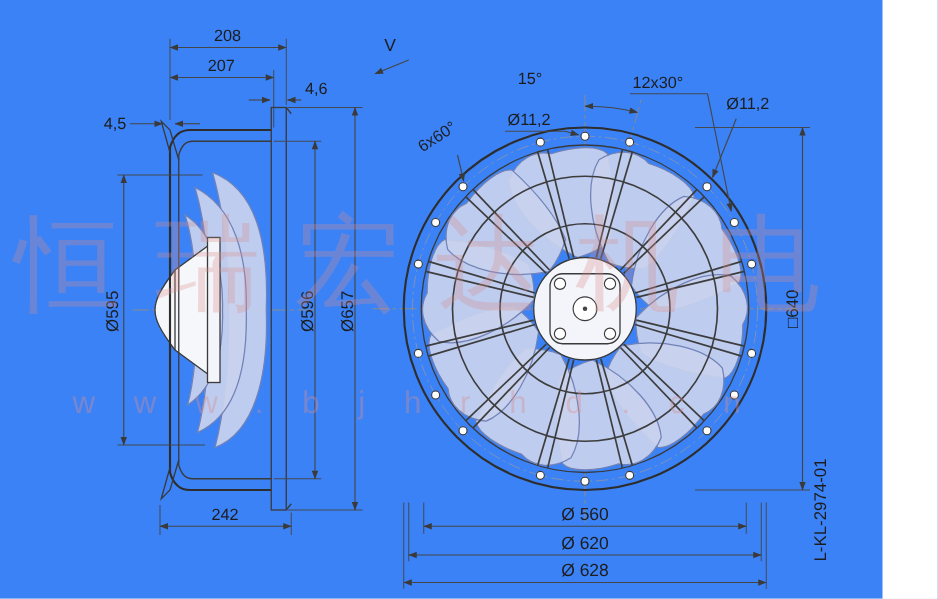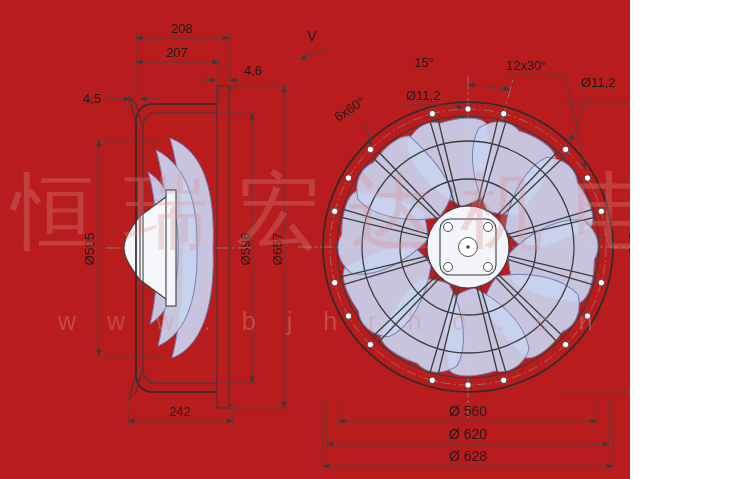--- a/index.html
+++ b/index.html
@@ -1,16 +1,16 @@
 <!DOCTYPE html>
 <html><head>
 <meta charset="utf-8">
 <style>
   html,body{margin:0;padding:0;background:#ffffff;}
-  .stage{position:relative;width:630px;height:479px;background:#b91c1c;overflow:hidden;
+  .stage{position:relative;width:706px;height:479px;background:#3b82f6;overflow:hidden;
          font-family:"Liberation Sans",sans-serif;}
   svg text{font-family:"Liberation Sans",sans-serif;font-size:13px;fill:#1d1d1d;}
   svg text.big{font-size:14px;}
   svg text.vlab{font-size:13.5px;}
   .cl{stroke:#8a8a8a;stroke-width:.8;stroke-dasharray:13 3 3 3;fill:none;}
   .cl2{stroke:#9a9a9a;stroke-width:.55;stroke-dasharray:10 3 2 3;fill:none;}
   .olA{stroke:#2d2d2d;stroke-width:1.7;fill:none;}
   .olB{stroke:#3a3a3a;stroke-width:1.05;fill:none;}
   .ext{stroke:#454545;stroke-width:.75;fill:none;}
   .dim{stroke:#454545;stroke-width:.9;fill:none;}

